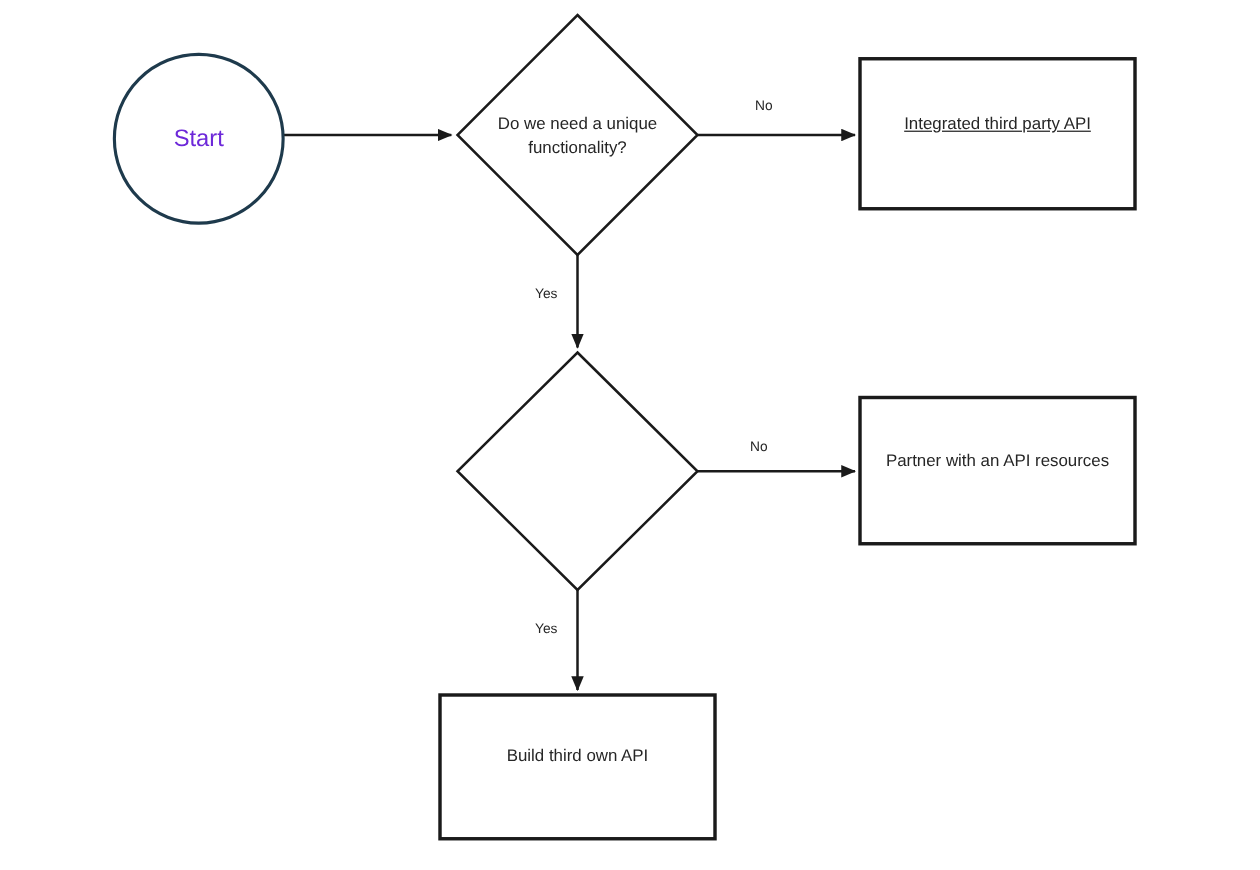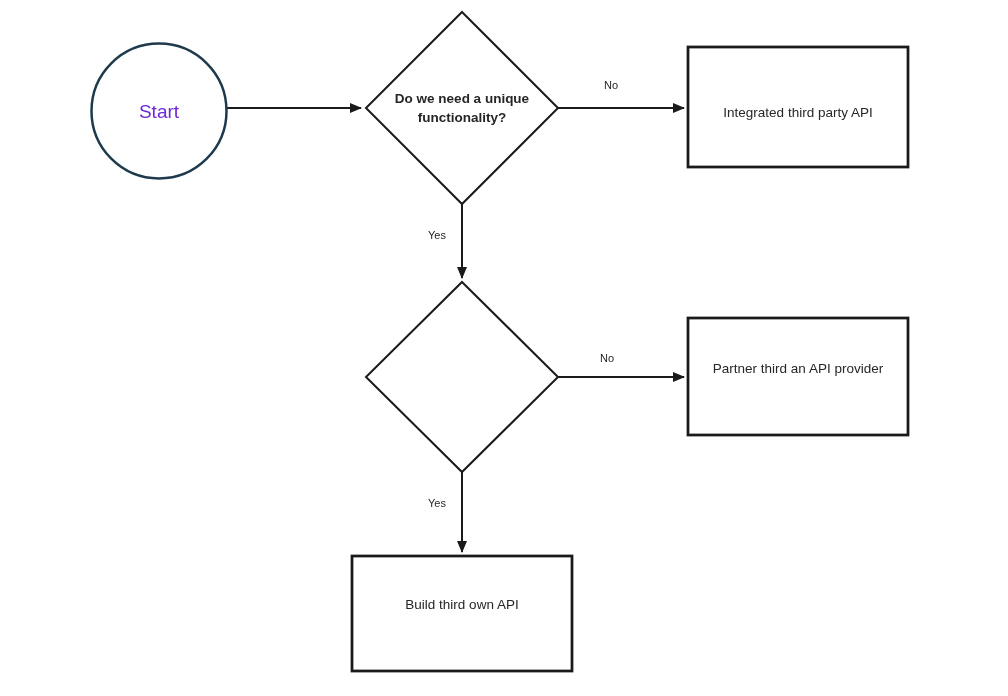--- a/index.html
+++ b/index.html
@@ -89,29 +89,29 @@
     <circle class="circle" cx="159" cy="111" r="67.5"></circle>
     <polygon class="shape diamond" points="462,12 558,108 462,204 366,108"></polygon>
     <polygon class="shape diamond" points="462,282 558,377 462,472 366,377"></polygon>
     <rect class="shape rect" x="688" y="47" width="220" height="120"></rect>
     <rect class="shape rect" x="688" y="318" width="220" height="117"></rect>
     <rect class="shape rect" x="352" y="556" width="220" height="115"></rect>
   </svg>
 
   <div class="label start" style="left:159px; top:111px;">Start</div>
 
-  <div class="label" style="left:462px; top:108px;font-weight:bold;">
+  <div class="label" style="left:462px; top:108px;">
     <div>Do we need a unique</div>
     <div>functionality?</div>
   </div>
 
 
-  <div class="label" style="left:798px; top:112px;">Integrated third party API</div>
+  <div class="label" style="left:798px; top:99px;text-decoration:underline;">Integrated third party API</div>
 
-  <div class="label" style="left:798px; top:368px;">Partner third an API provider</div>
+  <div class="label" style="left:798px; top:368px;">Partner with an API resources</div>
 
   <div class="label" style="left:462px; top:604px;">Build third own API</div>
 
   <div class="edge-label" style="left:611px; top:85px;">No</div>
   <div class="edge-label" style="left:437px; top:235px;">Yes</div>
   <div class="edge-label" style="left:607px; top:358px;">No</div>
   <div class="edge-label" style="left:437px; top:503px;">Yes</div>
 
 </div>
 

